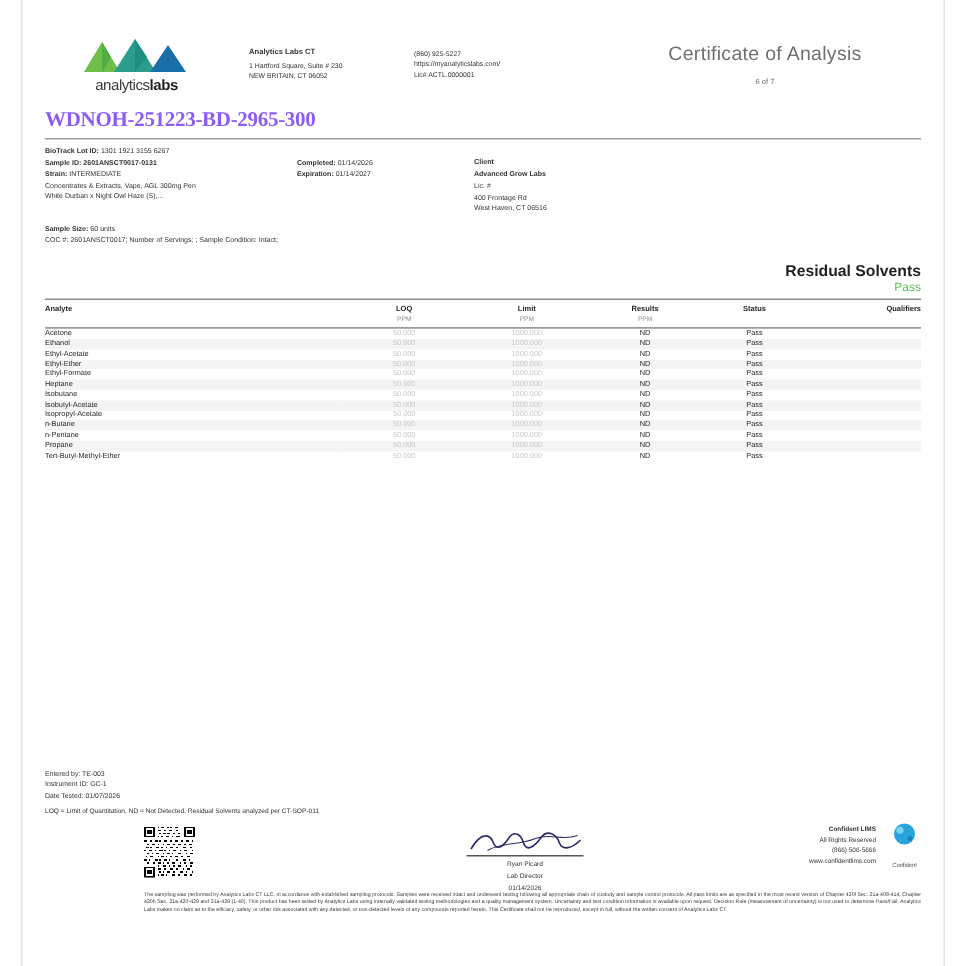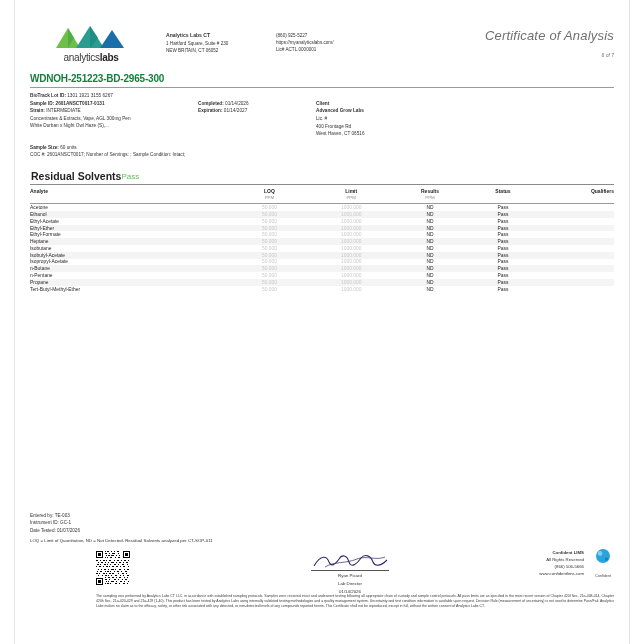--- a/index.html
+++ b/index.html
@@ -61,45 +61,45 @@
   .lab-info .lab-name { font-weight: 700; font-size: 5.1px; }
   .lab-contact {
     flex: 0 0 130px;
     font-size: 4.6px;
     line-height: 1.55;
     color: #333;
     padding-top: 10px;
   }
   .coa-title-wrap {
     flex: 1;
-    text-align: right;
+    text-align: center;
     padding-top: 6px;
-    font-style: italic;
   }
   .coa-title {
     font-size: 13px;
     color: #6f6f6f;
     font-weight: 400;
     letter-spacing: 0.2px;
   }
   .coa-page {
     font-size: 5px;
     color: #6f6f6f;
     margin-top: 9px;
   }
 
   
   .sample-head {
     padding: 10px 30px 0 30px;
   }
   .sample-id-big {
-    font-size: 10px;
+    font-size: 14px;
     font-weight: 700;
     letter-spacing: -0.2px;
-    color: #15803d;
+    color: #8b5cf6;
+    font-family: Liberation Serif, serif;
   }
   .hr-thin {
     border: none;
     border-top: 0.7px solid #9a9a9a;
     margin: 3px 0 4px 0;
   }
   .meta-grid {
     display: flex;
     font-size: 4.7px;
     line-height: 1.62;
@@ -115,21 +115,23 @@
     font-size: 4.7px;
     line-height: 1.6;
     color: #333;
     margin-top: 6px;
   }
 
   
   .section-row {
     display: flex;
     align-items: flex-end;
-    padding: 11px 30px 0 31px;
+    justify-content: space-between;
+    padding: 11px 30px 0 44px;
+    flex-direction: column;
   }
   .section-title {
     font-size: 10.5px;
     font-weight: 700;
     color: #231f20;
   }
   .section-status {
     font-size: 8px;
     color: #5bbf5b;
     font-weight: 400;

